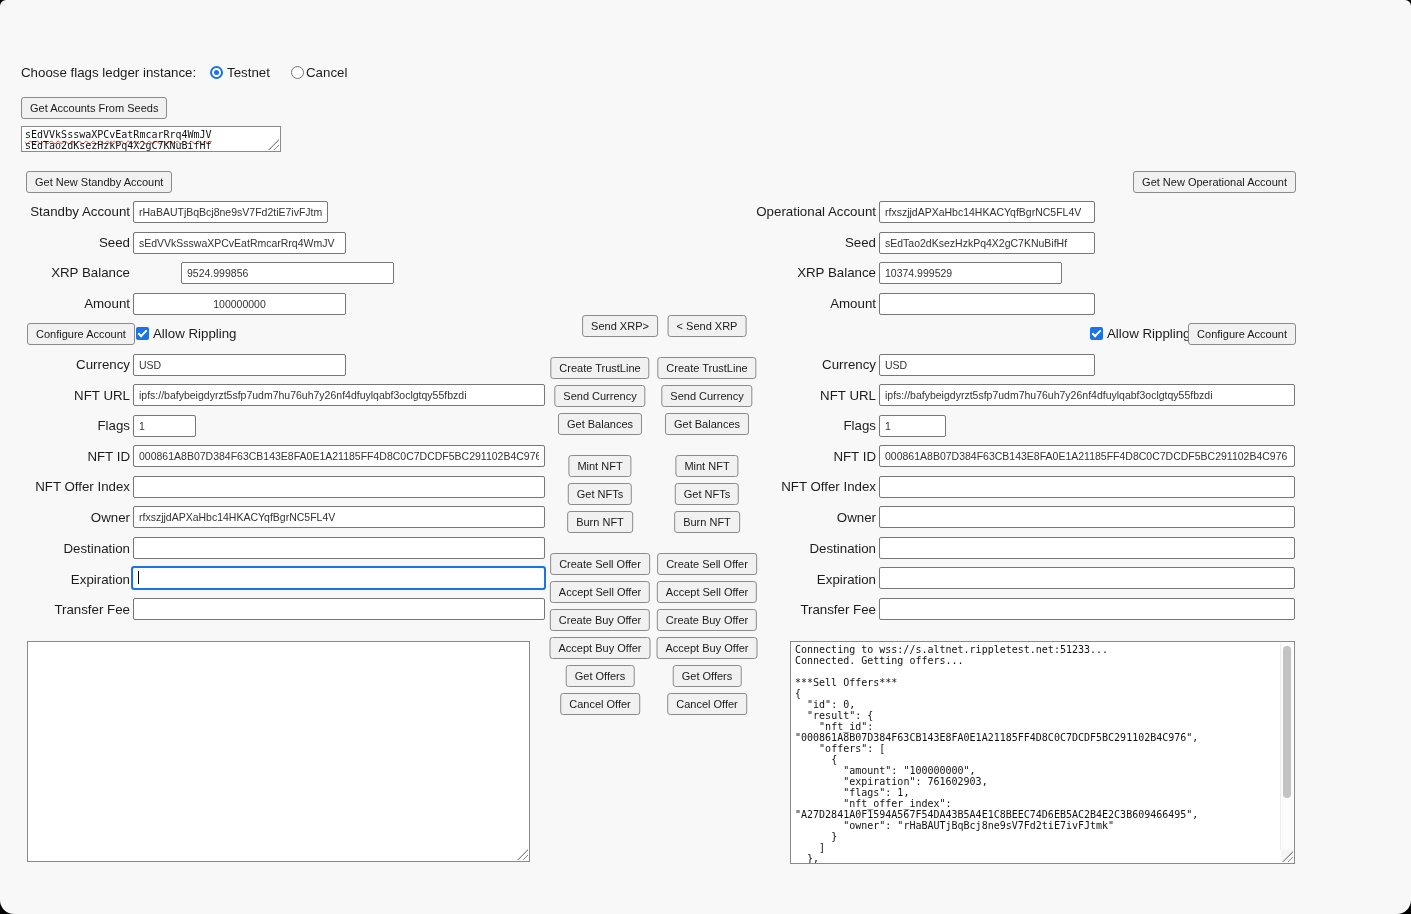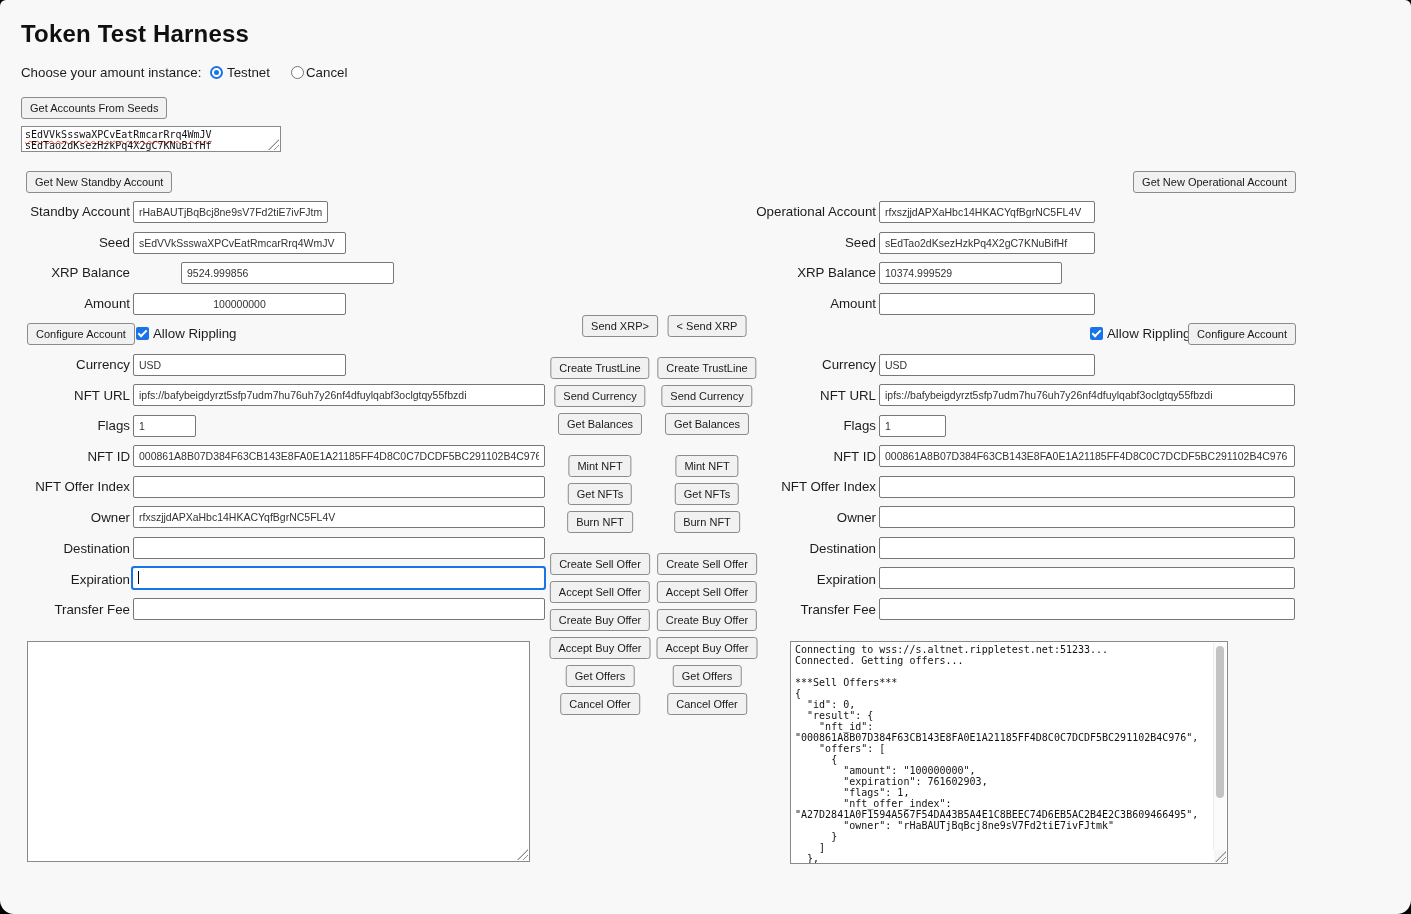--- a/index.html
+++ b/index.html
@@ -53,23 +53,22 @@
   .radio{position:absolute;width:13px;height:13px;border-radius:50%;box-sizing:border-box;background:#fff;}
   .radio.on{border:2px solid #1a73e8;}
   .radio.on .dot{position:absolute;left:2px;top:2px;width:5px;height:5px;border-radius:50%;background:#1a73e8;}
   .radio.off{border:1px solid #767676;}
 </style>
 </head>
 <body>
 
 <div class="page">
 
-  <div class="abs title" style="left:21px;top:20px;">Token Test Harness</div>
-
-  <div class="abs lbl" style="left:21px;top:65px;">Choose your amount instance:</div>
+
+  <div class="abs lbl" style="left:21px;top:65px;">Choose flags ledger instance:</div>
   <span class="radio on" style="left:210px;top:66px;">
       <span class="dot"></span>
     </span>
   <div class="abs lbl" style="left:227px;top:65px;">Testnet</div>
   <span class="radio off" style="left:291px;top:66px;"></span>
   <div class="abs lbl" style="left:306px;top:65px;">Cancel</div>
 
   <button class="btn" style="left:21px;top:97px;">Get Accounts From Seeds</button>
   <div class="ta seedbox" style="left:21px;top:126px;width:260px;height:26px;">
     <span>sEdVVkSsswaXPCvEatRmcarRrq4WmJV</span>
@@ -167,21 +166,21 @@
   <input class="inp" style="left: 879px; top: 354px; width: 216px;" value="USD">
   <input class="inp" style="left: 879px; top: 384px; width: 416px;" value="ipfs://bafybeigdyrzt5sfp7udm7hu76uh7y26nf4dfuylqabf3oclgtqy55fbzdi">
   <input class="inp" style="left: 879px; top: 415px; width: 67px;" value="1">
   <input class="inp" style="left: 879px; top: 445px; width: 416px;" value="000861A8B07D384F63CB143E8FA0E1A21185FF4D8C0C7DCDF5BC291102B4C976">
   <input class="inp" style="left: 879px; top: 476px; width: 416px;" value="">
   <input class="inp" style="left: 879px; top: 506px; width: 416px;" value="">
   <input class="inp" style="left: 879px; top: 537px; width: 416px;" value="">
   <input class="inp" style="left: 879px; top: 567px; width: 416px;" value="">
   <input class="inp" style="left: 879px; top: 598px; width: 416px;" value="">
 
-  <div class="ta" style="left:790px;top:641px;width:438px;height:223px;">
+  <div class="ta" style="left:790px;top:641px;width:505px;height:223px;">
     <div class="logbox">Connecting to wss://s.altnet.rippletest.net:51233...
 Connected. Getting offers...
 
 ***Sell Offers***
 {
   "id": 0,
   "result": {
     "nft_id":
 "000861A8B07D384F63CB143E8FA0E1A21185FF4D8C0C7DCDF5BC291102B4C976",
     "offers": [

